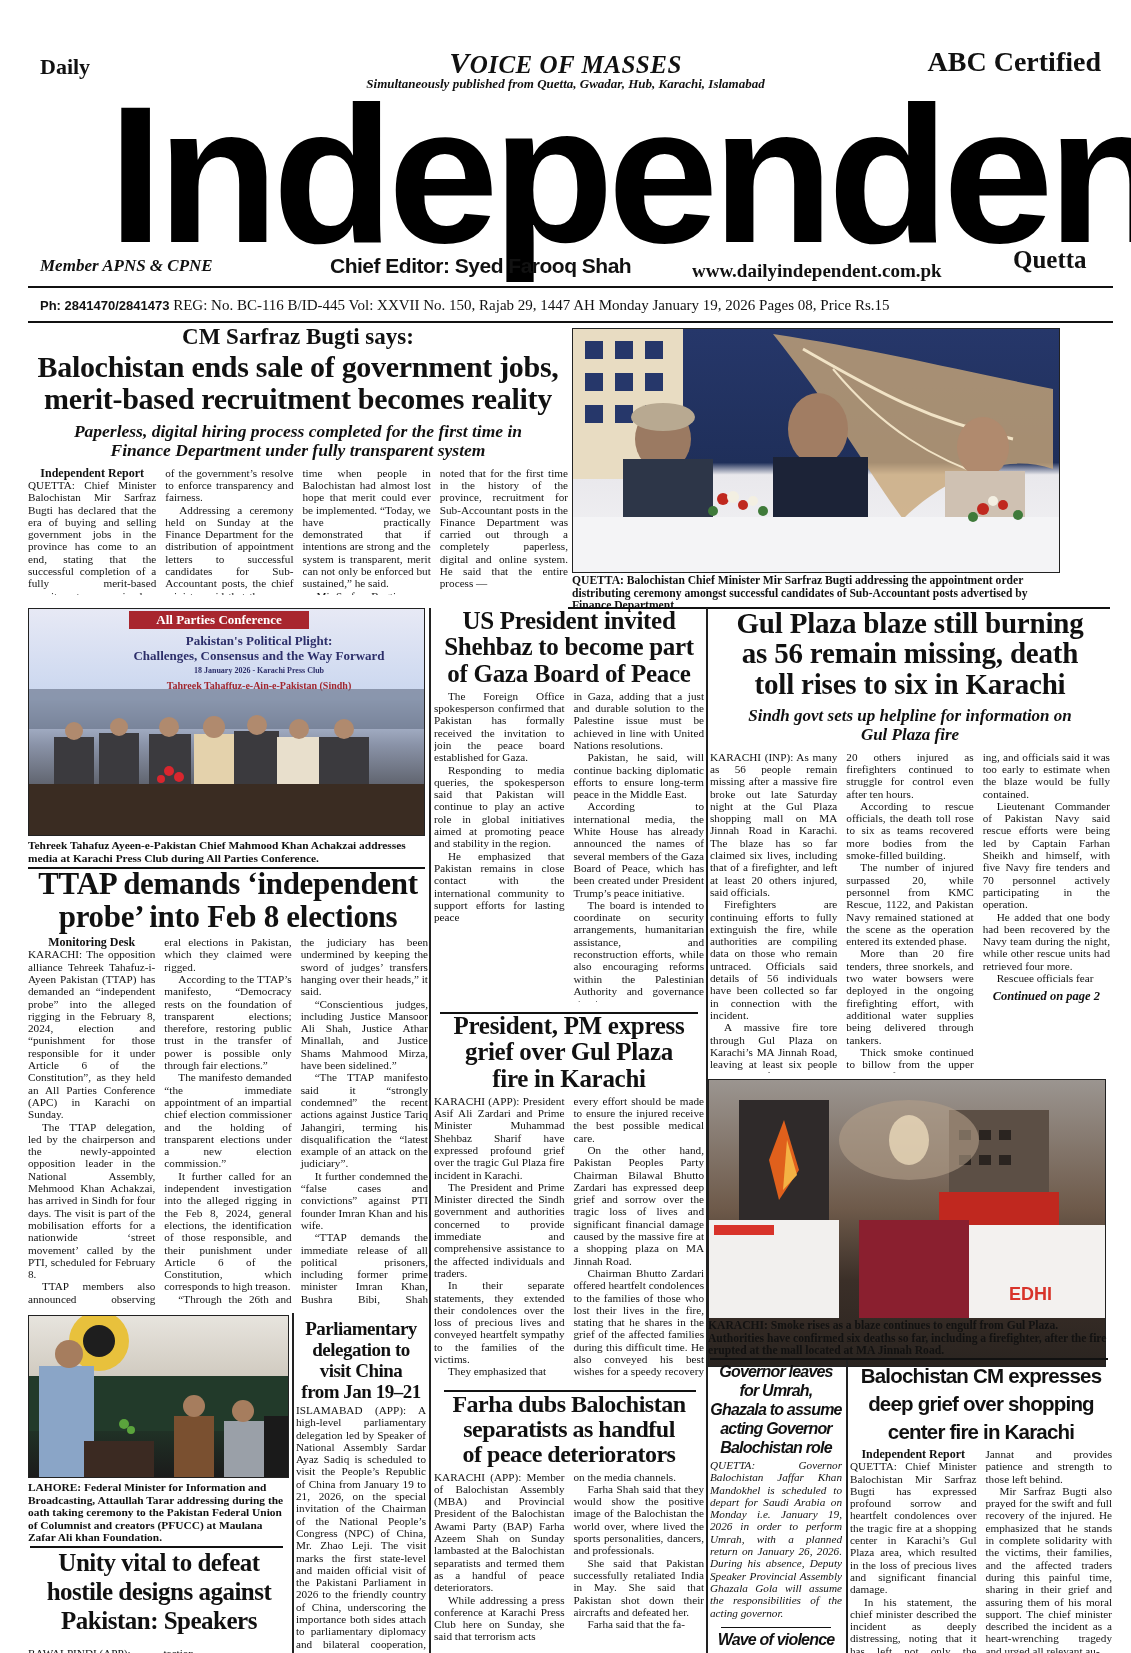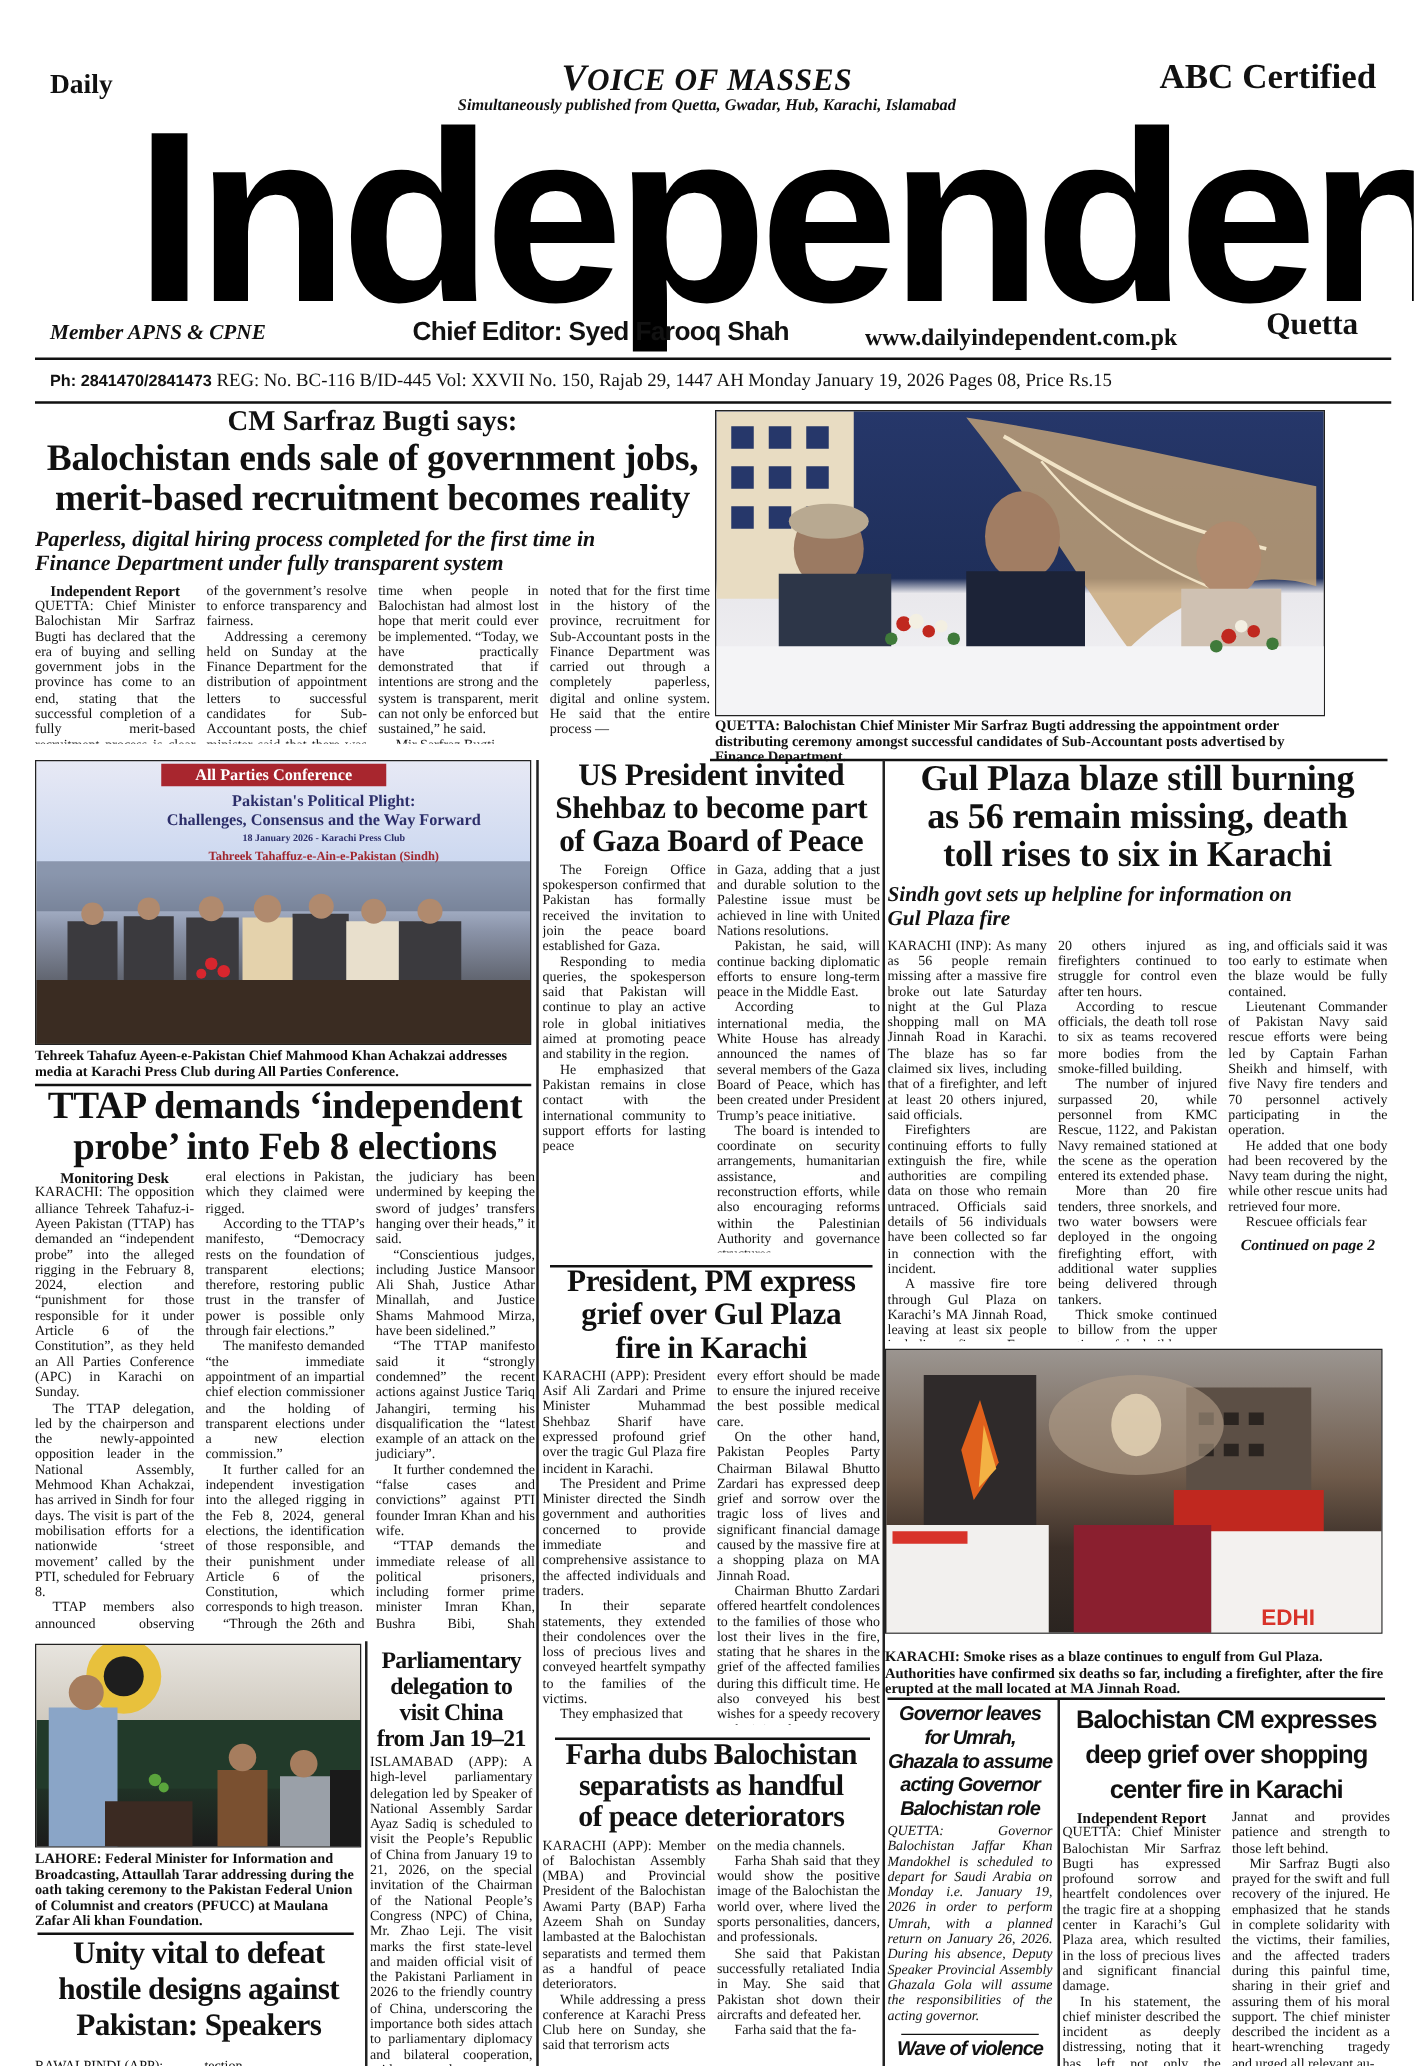--- a/index.html
+++ b/index.html
@@ -14,21 +14,21 @@
   .mast-abc { right: 30px; top: 46px; font-size: 28px; font-weight: bold; }
   .mast-title { left: 108px; top: 74px; width: 940px; height: 200px; font-family: "Liberation Sans", sans-serif; font-weight: bold; font-size: 195px; line-height: 200px; letter-spacing: -6px; transform: scaleX(1.02) scaleY(1.0); transform-origin: left top; white-space: nowrap; color: #000; }
   .mast-member { left: 40px; top: 256px; font-size: 17px; font-style: italic; font-weight: bold; }
   .mast-editor { left: 330px; top: 254px; font-size: 21px; font-weight: bold; font-family: "Liberation Sans", sans-serif; letter-spacing: -0.5px; }
   .mast-web { left: 692px; top: 260px; font-size: 19px; font-weight: bold; }
   .mast-quetta { left: 1013px; top: 246px; font-size: 25px; font-weight: bold; }
   .rule { background: #111; }
   .infoline { left: 40px; top: 297px; font-size: 15px; white-space: nowrap; font-family: "Liberation Serif", serif; }
   .infoline b { font-family: "Liberation Sans", sans-serif; font-size: 13px; }
   .hl { font-weight: bold; text-align: center; line-height: 1.05; }
-  .sub { font-weight: bold; font-style: italic; text-align: left; line-height: 1.1; }
+  .sub { font-weight: bold; font-style: italic; text-align: center; line-height: 1.1; }
   .body { font-size: 11.2px; line-height: 12.3px; text-align: justify; }
   .body p { text-indent: 14px; }
   .body p.first { text-indent: 0; }
   .byline { font-weight: bold; font-size: 12px; text-align: center; }
   .cont { font-weight: bold; font-style: italic; font-size: 12.5px; text-align: center; }
   .caption { font-weight: bold; font-size: 11.6px; line-height: 12.6px; }
   .photo { overflow: hidden; border: 1px solid #222; }
   .cols { display: flex; gap: 9px; }
   .cols > div { flex: 1; }
   .vline { background: #222; width: 1.5px; }
@@ -274,21 +274,21 @@
     <div class="body">
       <p class="first">ing, and officials said it was too early to estimate when the blaze would be fully contained.</p>
       <p>Lieutenant Commander of Pakistan Navy said rescue efforts were being led by Captain Farhan Sheikh and himself, with five Navy fire tenders and 70 personnel actively participating in the operation.</p>
       <p>He added that one body had been recovered by the Navy team during the night, while other rescue units had retrieved four more.</p>
       <p>Rescuee officials fear</p>
       <div class="cont" style="margin-top:6px;">Continued on page 2</div>
     </div>
   </div>
 </div>
 
-<div class="abs photo" style="left:708px; top:1079px; width:398px; height:228px; background:linear-gradient(180deg,#9b9590 0%,#6e5a4a 45%,#3b2f28 70%,#2a2420 100%);">
+<div class="abs photo" style="left:708px; top:1079px; width:398px; height:288px; background:linear-gradient(180deg,#9b9590 0%,#6e5a4a 45%,#3b2f28 70%,#2a2420 100%);">
   <svg width="398" height="238" viewBox="0 0 398 238">
     <rect x="30" y="20" width="90" height="120" fill="#2f2a2a"></rect>
     <path d="M75 40 L 90 90 L 70 120 L 60 80 Z" fill="#e0601c"></path>
     <path d="M78 60 L 88 95 L 74 110 Z" fill="#f4b244"></path>
     <rect x="240" y="30" width="100" height="110" fill="#5c4f45"></rect>
     <g fill="#2a2420">
         <rect x="250" y="50" width="12" height="10"></rect>
         <rect x="270" y="50" width="12" height="10"></rect>
         <rect x="290" y="50" width="12" height="10"></rect>
         <rect x="250" y="75" width="12" height="10"></rect>

